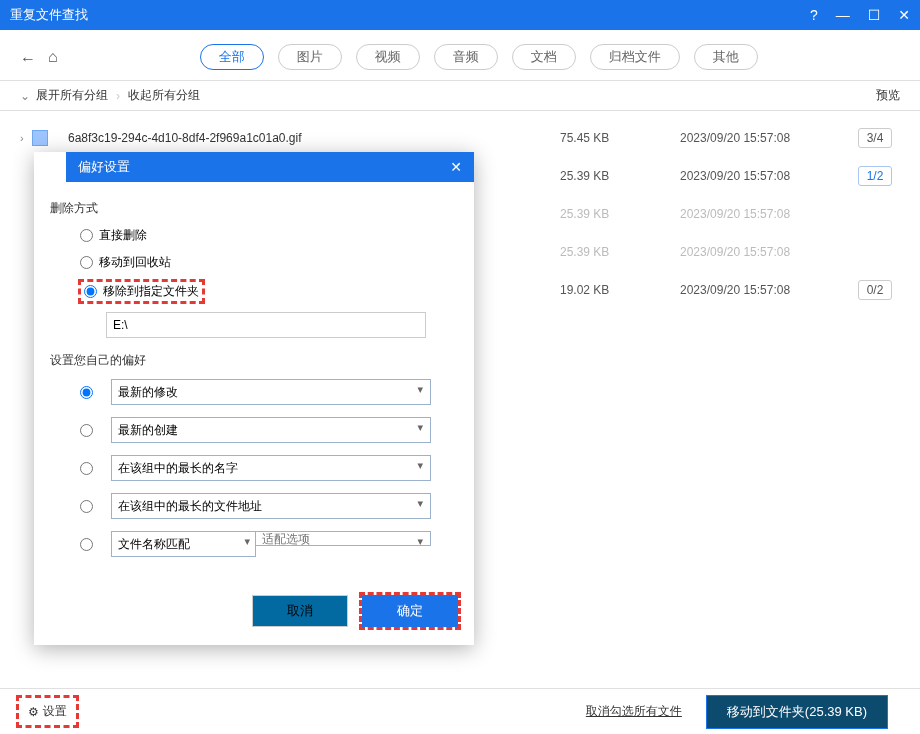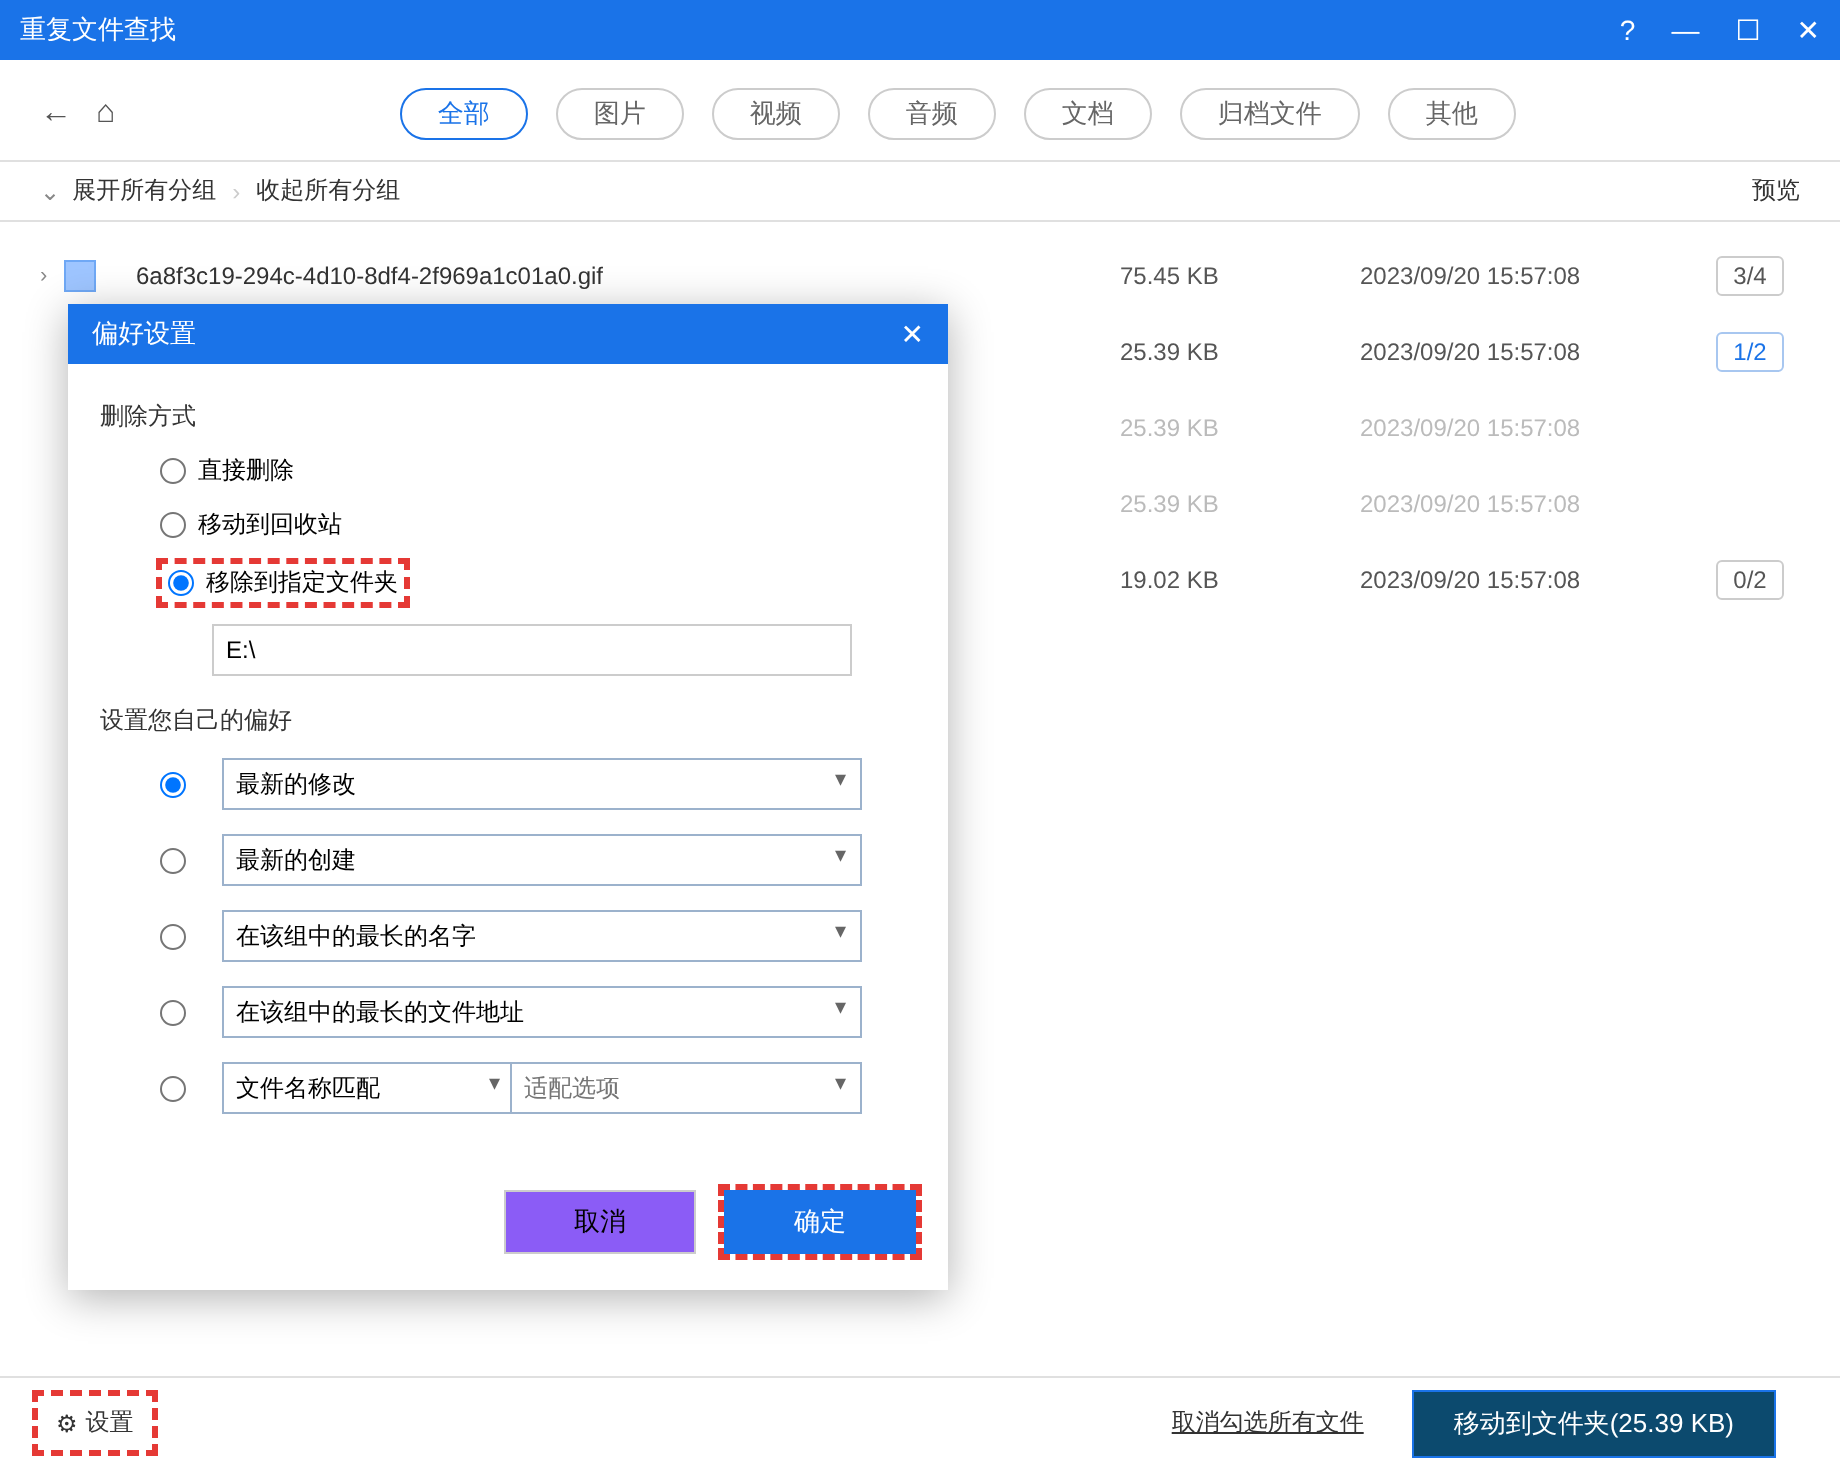--- a/index.html
+++ b/index.html
@@ -44,45 +44,45 @@
 .bottom-bar .link { text-decoration: underline; color: #333; margin-right: 24px; cursor: pointer; }
 .bottom-bar .btn { border: 1px solid #ccc; padding: 7px 28px; background: #fff; cursor: pointer; margin-right: 12px; font-size: 13px; }
 .bottom-bar .btn.primary { background: #0c4a6e; color: #fff; border-color: #1a73e8; padding: 7px 20px; }
 
 
 .hl { position: relative; }
 .hl::after { content: ""; position: absolute; inset: -4px; border: 3px dashed #e53935; pointer-events: none; }
 
 
 .modal { position: absolute; left: 34px; top: 152px; width: 440px; background: #fff; box-shadow: 0 4px 20px rgba(0,0,0,0.3); }
-.modal-header { background: #1a73e8; color: #fff; height: 30px; display: flex; align-items: center; padding: 0 12px; font-size: 13px; }
+.modal-header { background: #1a73e8; color: #fff; height: 30px; display: flex; align-items: center; padding: 0 12px; font-size: 13px; margin-left: 32px; }
 .modal-header .close { margin-left: auto; cursor: pointer; font-size: 14px; }
 .modal-body { padding: 18px 16px 12px; }
 .section-label { color: #333; margin-bottom: 10px; }
 .radio-group { padding-left: 30px; }
 .radio-row { display: flex; align-items: center; margin-bottom: 10px; }
 .radio-row input[type=radio] { margin-right: 6px; }
 .inline-hl { display: inline-flex; align-items: center; position: relative; padding: 2px 4px; }
 .inline-hl::after { content:""; position:absolute; inset:-2px; border:3px dashed #e53935; pointer-events:none; }
 .path-input { margin-left: 56px; margin-top: 4px; margin-bottom: 14px; }
 .path-input input { width: 320px; height: 26px; border: 1px solid #ccc; padding: 0 6px; font-size: 12px; }
 
 .pref-row { display: flex; align-items: center; padding-left: 30px; margin-bottom: 12px; }
 .pref-row input[type=radio] { margin-right: 18px; }
 .pref-row .select-wrap { flex: 1; position: relative; max-width: 320px; }
 .pref-row select, .pref-row .fake-select { width: 100%; height: 26px; border: 1px solid #9cb2cc; padding: 0 6px; font-size: 12px; background: #fff; -webkit-appearance: none; appearance: none; }
 .pref-row .select-wrap::after { content: "▾"; position: absolute; right: 8px; top: 4px; color: #666; pointer-events: none; font-size: 11px; }
 .combo-row { display: flex; }
 .combo-row .mini { width: 145px; position:relative; }
 .combo-row .mini select { width: 100%; height: 26px; border: 1px solid #9cb2cc; font-size:12px; padding:0 6px; -webkit-appearance:none; appearance:none;}
 .combo-row .mini::after { content:"▾"; position:absolute; right:6px; top:4px; color:#666; font-size:11px; pointer-events:none;}
-.combo-row input { flex: 1; height: 26px; border: 1px solid #9cb2cc; border-left: none; padding: 0 6px; font-size: 12px; }
+.combo-row input { flex: 1; height: 15px; border: 1px solid #9cb2cc; border-left: none; padding: 0 6px; font-size: 12px; }
 
 .modal-footer { display: flex; justify-content: flex-end; gap: 14px; padding: 14px 16px 18px; }
-.modal-footer .btn { border: 1px solid #ccc; padding: 6px 34px; background: #8b5cf6; cursor: pointer; font-size: 13px; }
+.modal-footer .btn { border: 1px solid #ccc; padding: 6px 34px; background: #0369a1; cursor: pointer; font-size: 13px; }
 .modal-footer .btn.primary { background: #1a73e8; color: #fff; border-color: #1a73e8; position: relative; }
 
 .file-icon { width:16px; height:16px; background: linear-gradient(#9ec5ff,#9ec5ff); border:1px solid #6fa8f5; display:inline-block; }
 .chev-small { color:#888; font-size:11px; margin-right:4px; }
 </style>
 </head>
 <body>
 
 <div class="title-bar">
   <div class="title">重复文件查找</div>

